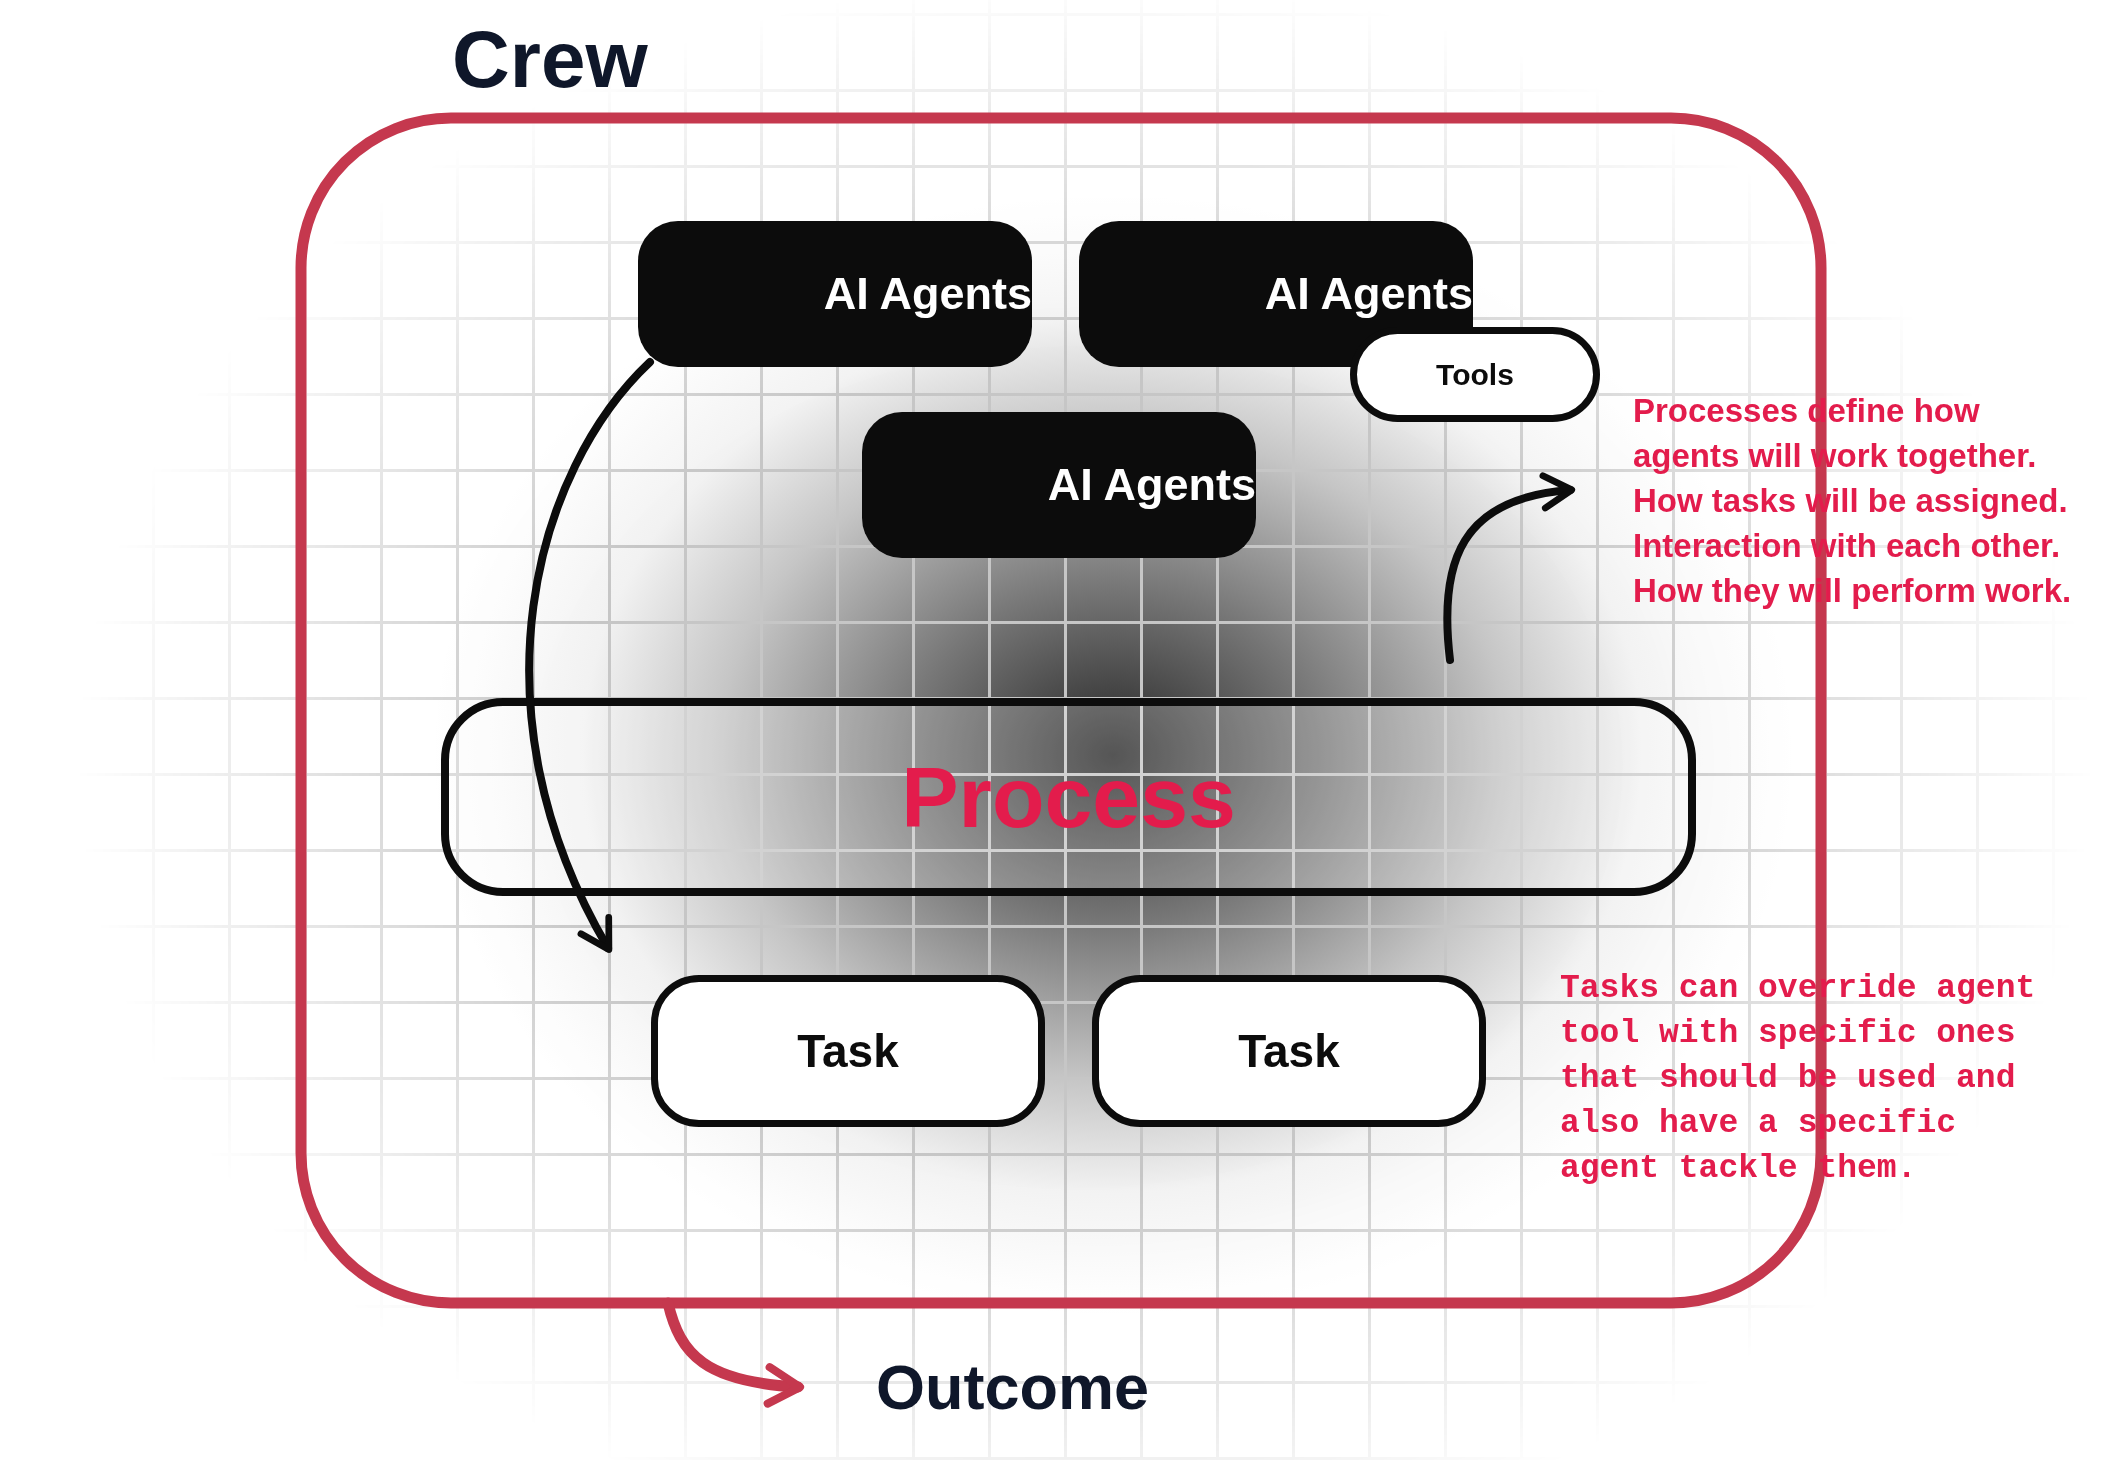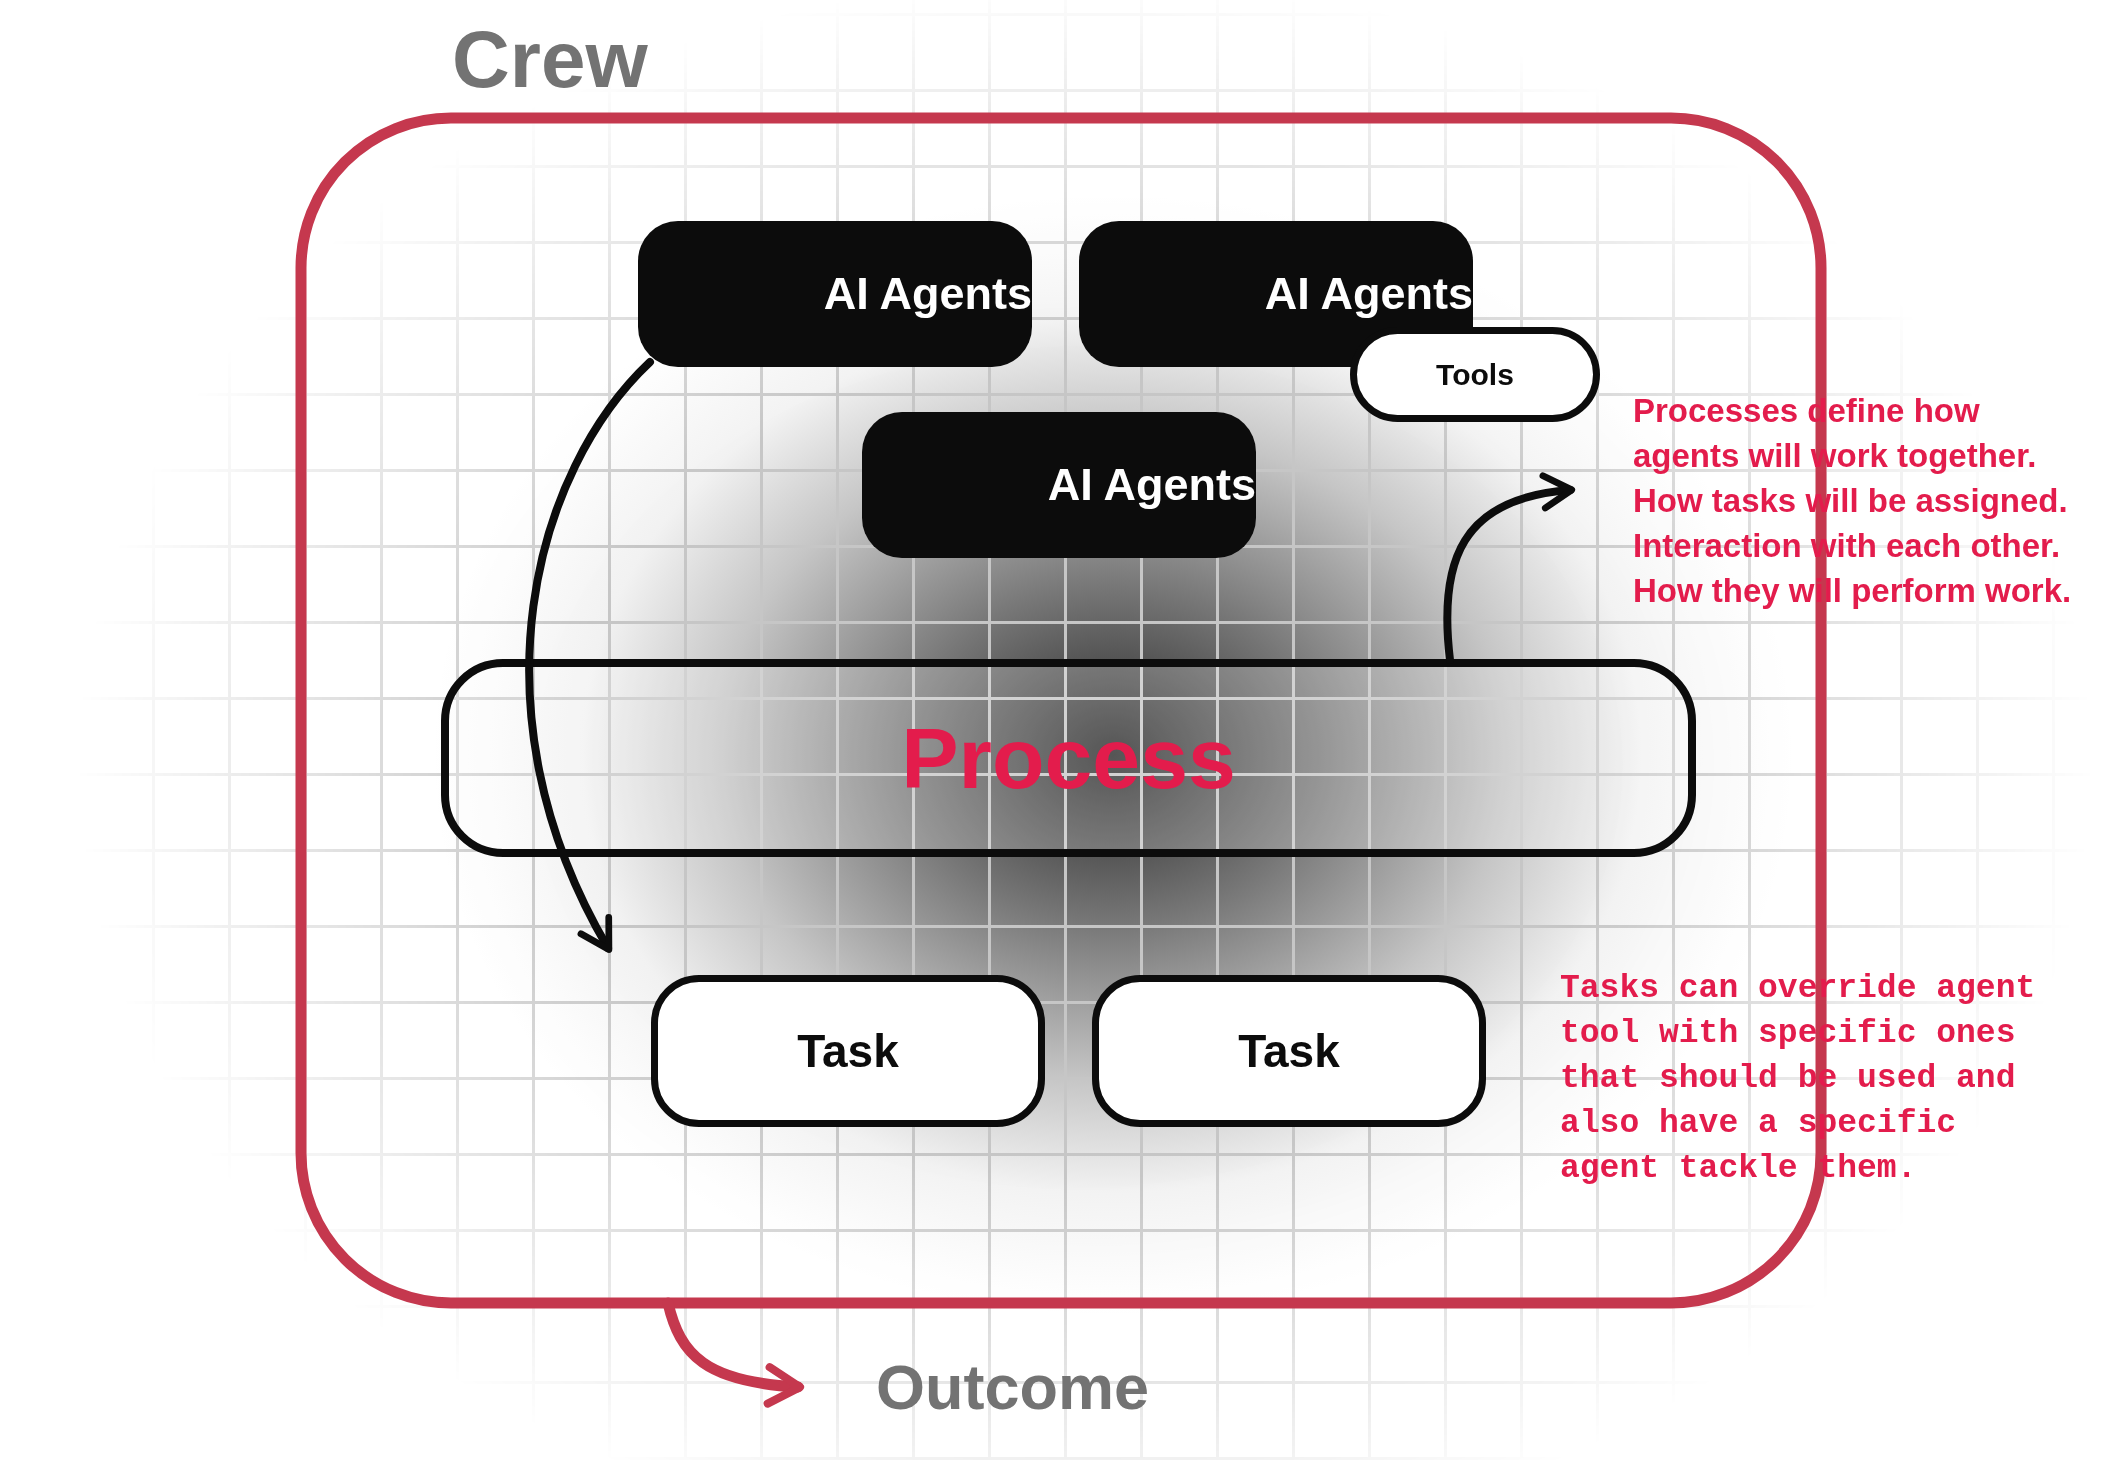--- a/index.html
+++ b/index.html
@@ -22,21 +22,21 @@
         rgba(8,8,8,0.88) 0%,
         rgba(35,35,35,0.62) 30%,
         rgba(90,90,90,0.35) 58%,
         rgba(160,160,160,0.14) 78%,
         rgba(255,255,255,0) 100%);
     -webkit-mask-image:radial-gradient(ellipse 1010px 790px at 1085px 765px,#000 52%,rgba(0,0,0,0) 100%);
     mask-image:radial-gradient(ellipse 1010px 790px at 1085px 765px,#000 52%,rgba(0,0,0,0) 100%);
   }
   .overlay{position:absolute;left:0;top:0;z-index:2;pointer-events:none;}
 
-  .title{position:absolute;z-index:3;color:#737373;white-space:nowrap;}
+  .title{position:absolute;z-index:3;color:#0f172a;white-space:nowrap;}
   .crew{left:452px;top:20px;font-size:80px;line-height:80px;}
   .outcome{left:876px;top:1345px;font-size:63px;line-height:84px;}
 
   .bbox{
     position:absolute;z-index:3;
     background:#0c0c0c;border-radius:40px;
     display:flex;align-items:center;justify-content:flex-end;
     color:#ffffff;font-size:45px;
   }
   .agents-1{left:638px;top:221px;width:394px;height:146px;}
@@ -48,21 +48,21 @@
     background:#ffffff;border:7px solid #0c0c0c;border-radius:48px;
     display:flex;align-items:center;justify-content:center;
     color:#0c0c0c;font-size:46px;box-sizing:border-box;text-align:center;
   }
   .tools{left:1350px;top:327px;width:250px;height:95px;font-size:30px;}
   .task-1{left:651px;top:975px;width:394px;height:152px;}
   .task-2{left:1092px;top:975px;width:394px;height:152px;}
 
   .process-box{
     position:absolute;z-index:1;
-    left:441px;top:659px;width:1255px;height:198px;
+    left:441px;top:698px;width:1255px;height:198px;
     border:8px solid #0c0c0c;border-radius:62px;
     background:rgba(255,255,255,0.22);
     display:flex;align-items:center;justify-content:center;
     box-sizing:border-box;
   }
   .process-label{color:#e31c4c;font-size:86px;}
 
   .note{
     position:absolute;z-index:3;
     color:#e31c4c;font-size:33px;line-height:45px;

